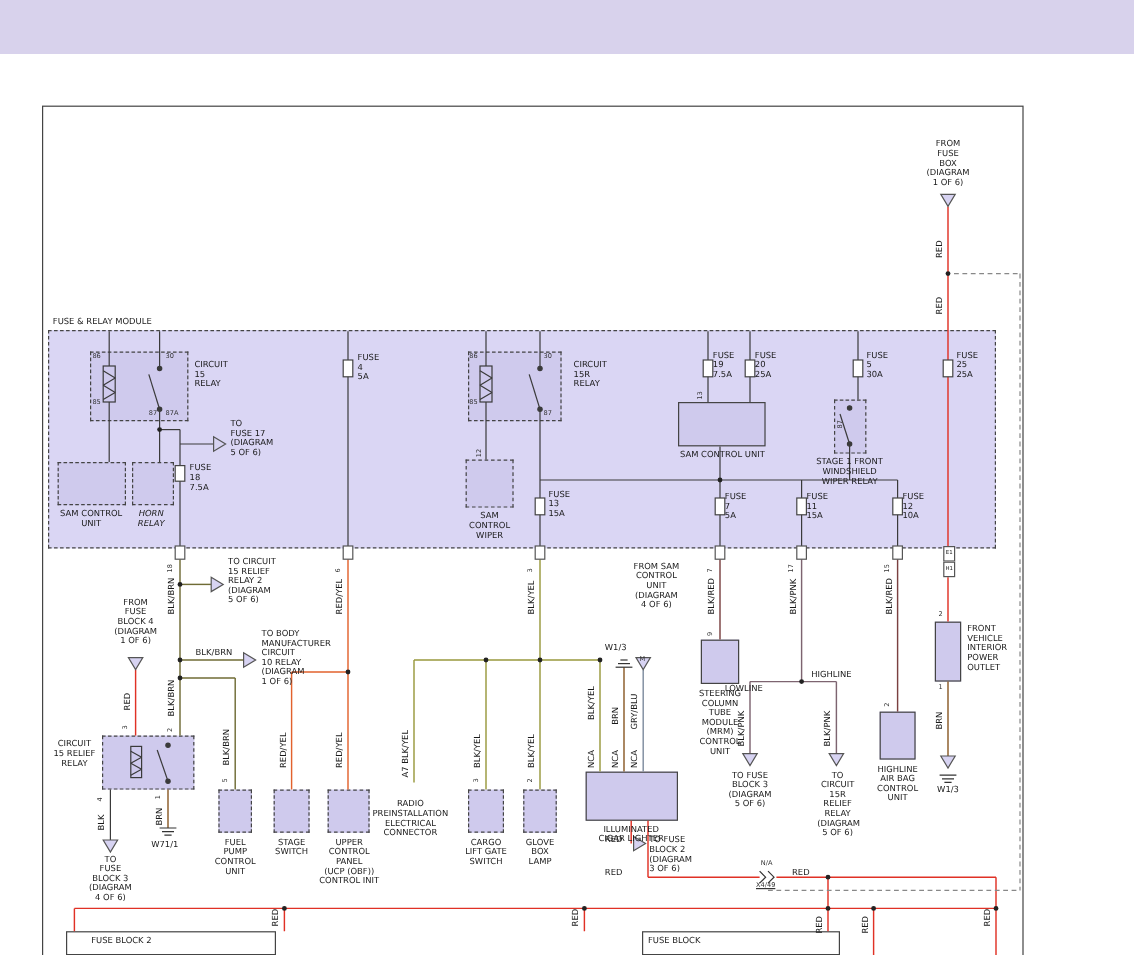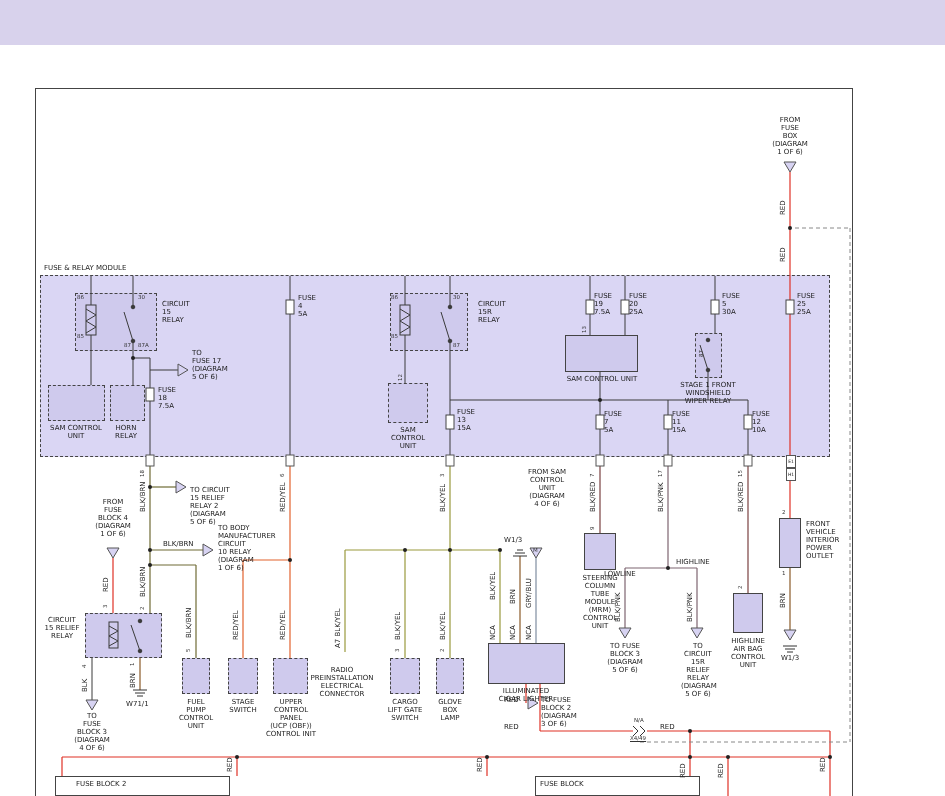--- a/index.html
+++ b/index.html
@@ -268,25 +268,25 @@
 7
 5A</div>
   <div class="lbl ll" style="left:672px;top:410px;">FUSE
 11
 15A</div>
   <div class="lbl ll" style="left:752px;top:410px;">FUSE
 12
 10A</div>
   <div class="lbl" style="left:45px;top:424px;width:62px;">SAM CONTROL
 UNIT</div>
-  <div class="lbl" style="left:106px;top:424px;width:40px;">HORN
+  <div class="lbl" style="left:106px;top:424px;width:40px;font-style:italic;">HORN
 RELAY</div>
   <div class="lbl" style="left:384px;top:426px;width:48px;">SAM
 CONTROL
-UNIT</div>
+WIPER</div>
   <div class="lbl" style="left:556px;top:375px;width:92px;">SAM CONTROL UNIT</div>
   <div class="lbl" style="left:660px;top:381px;width:96px;">STAGE 1 FRONT
 WINDSHIELD
 WIPER RELAY</div>
   <div class="lbl ll" style="left:192px;top:349px;">TO
 FUSE 17
 (DIAGRAM
 5 OF 6)</div>
 
   <div class="lbl pin" style="left:77px;top:294px;">86</div>
@@ -320,21 +320,21 @@
   <div class="lbl" style="left:768px;top:116px;width:44px;">FROM
 FUSE
 BOX
 (DIAGRAM
 1 OF 6)</div>
   <div class="lbl" style="left:92px;top:498px;width:42px;">FROM
 FUSE
 BLOCK 4
 (DIAGRAM
 1 OF 6)</div>
-  <div class="lbl ll" style="left:190px;top:464px;margin-top:22px;">TO CIRCUIT
+  <div class="lbl ll" style="left:190px;top:464px;">TO CIRCUIT
 15 RELIEF
 RELAY 2
 (DIAGRAM
 5 OF 6)</div>
   <div class="lbl ll" style="left:163px;top:540px;">BLK/BRN</div>
   <div class="lbl ll" style="left:218px;top:524px;">TO BODY
 MANUFACTURER
 CIRCUIT
 10 RELAY
 (DIAGRAM

